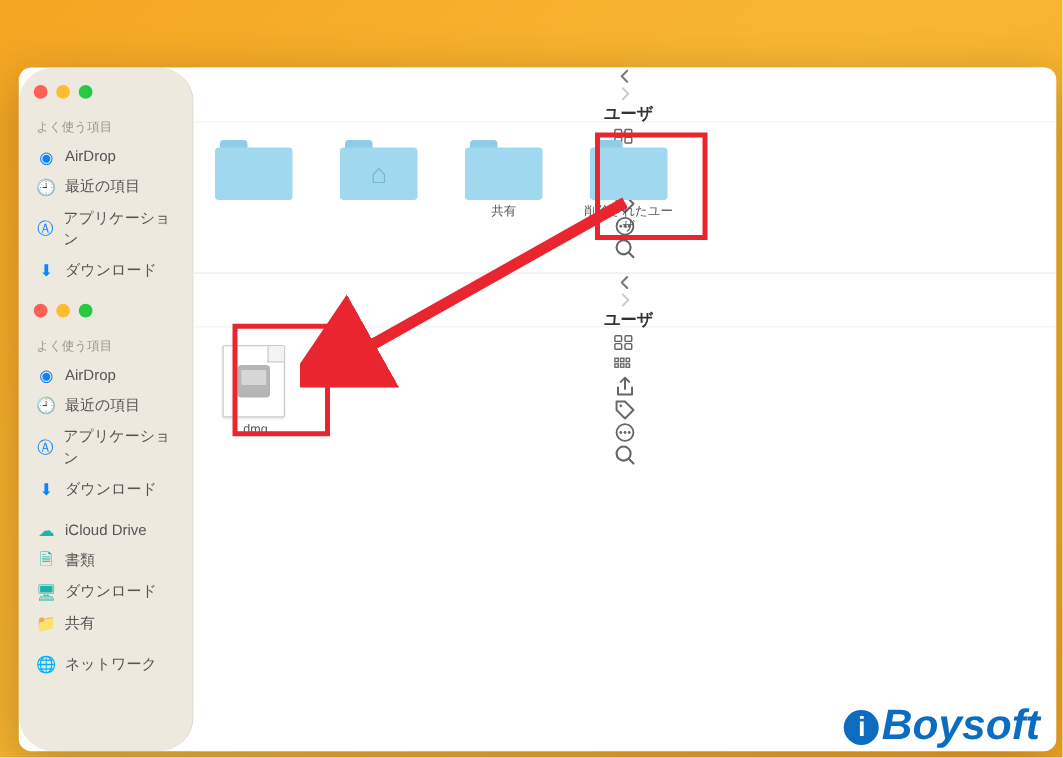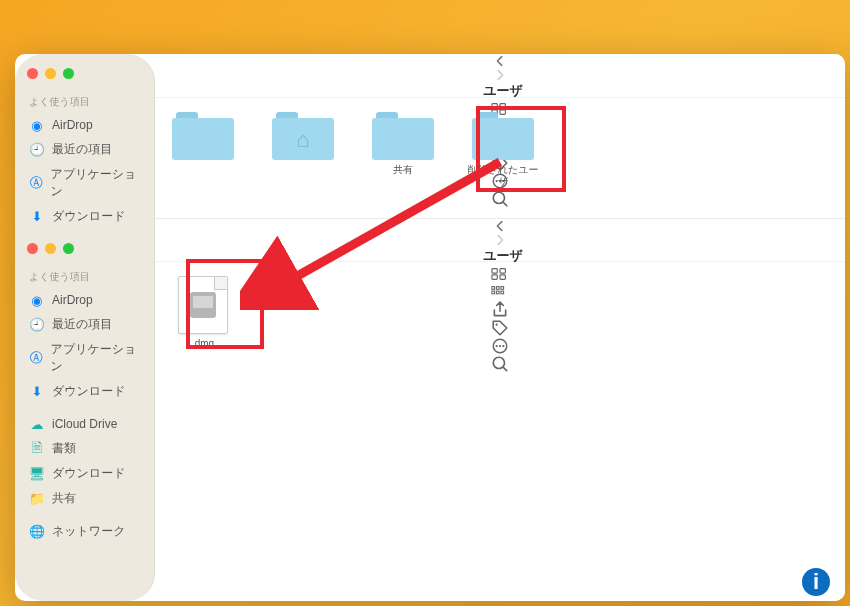--- a/index.html
+++ b/index.html
@@ -487,13 +487,14 @@
   <defs>
     <marker id="ah" markerWidth="12" markerHeight="12" refX="3" refY="5" orient="auto">
       <path d="M0,0 L10,5 L0,10 z" fill="#e9252f"></path>
     </marker>
   </defs>
   <line x1="260" y1="12" x2="36" y2="138" stroke="#e9252f" stroke-width="9" marker-end="url(#ah)"></line>
 </svg>
 
 <div class="brand-logo">
   <div class="dot">i</div>
+  <span>Boysoft</span>
 </div>
 
 </body></html>

